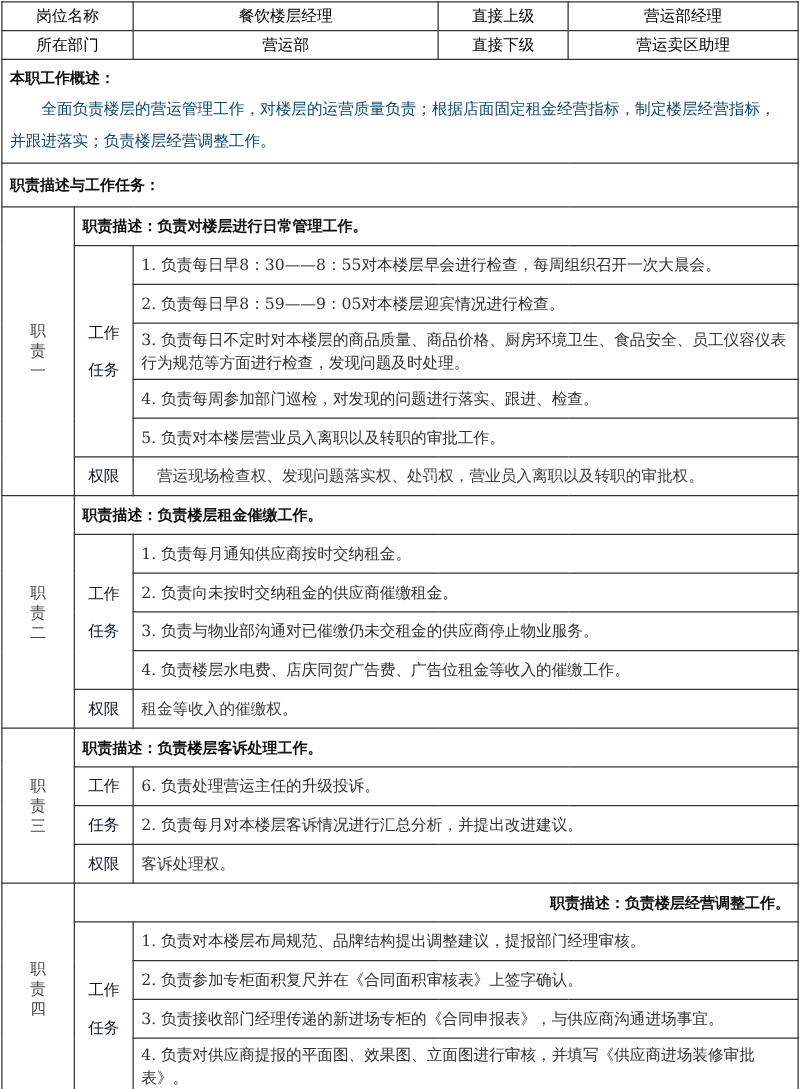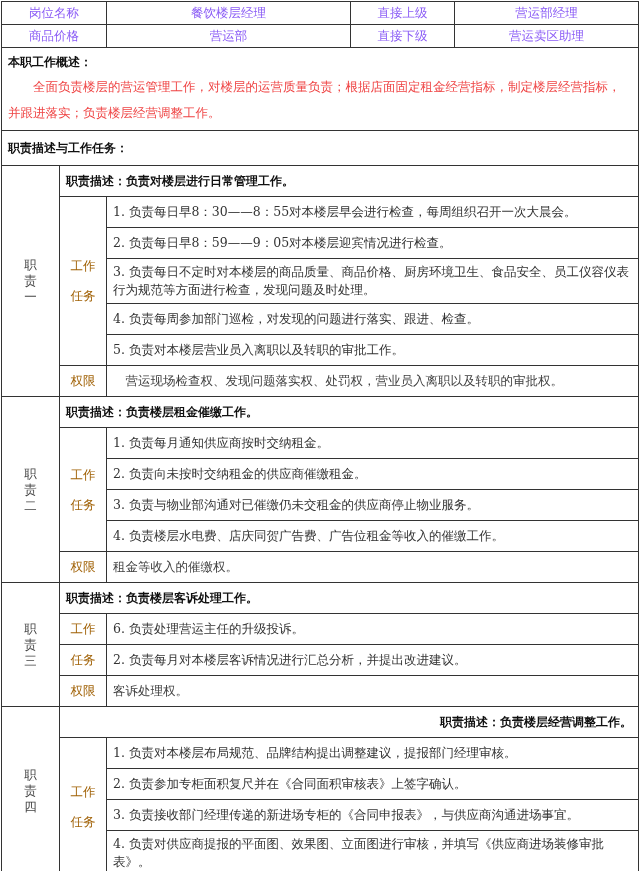--- a/index.html
+++ b/index.html
@@ -1,26 +1,26 @@
 <!DOCTYPE html>
 <html><head>
 <meta charset="utf-8">
 <style>
   html, body { margin:0; padding:0; background:#fff; }
   body { width:640px; height:871px; overflow:hidden; font-family:"DejaVu Serif","Liberation Serif",serif; color:#222; font-size:12.5px; }
   .page { position:absolute; left:1px; top:1px; width:637px; }
   table { border-collapse:collapse; width:637px; table-layout:fixed; }
   td { border:1px solid #333; padding:0 6px; vertical-align:middle; line-height:18px; }
-  .hdr td { height:22px; text-align:center; color:#8b5cf6; }
+  .hdr td { height:22px; text-align:center; color:#000000; }
   .bold { font-weight:bold; font-family:"DejaVu Sans","Liberation Sans",sans-serif; font-size:12px; color:#111; }
   .sect-title { height:26px; padding-left:6px; }
-  .overview p { margin:0; text-indent:2em; line-height:26px; padding:2px 0 4px; color:#ef4444; }
+  .overview p { margin:0; text-indent:2em; line-height:26px; padding:2px 0 4px; color:#0c4a6e; }
   .vlabel { text-align:center; color:#444; width:44px; padding:0; }
   .vlabel span { display:block; line-height:16px; }
-  .sublabel { text-align:center; color:#a16207; padding:0; }
+  .sublabel { text-align:center; color:#0f172a; padding:0; }
   .sublabel span { display:block; line-height:30px; }
   .task { color:#333; height:30px; }
   .task.tall { height:44px; }
   .perm { color:#404040; height:30px; }
 </style>
 </head>
 <body>
 
 <div class="page">
 <table>
@@ -32,21 +32,21 @@
         <col style="width:184px">
   </colgroup>
   <tbody>
         <tr class="hdr">
     <td colspan="2">岗位名称</td>
     <td>餐饮楼层经理</td>
     <td>直接上级</td>
     <td>营运部经理</td>
   </tr>
   <tr class="hdr">
-    <td colspan="2">商品价格</td>
+    <td colspan="2">所在部门</td>
     <td>营运部</td>
     <td>直接下级</td>
     <td>营运卖区助理</td>
   </tr>
   <tr>
     <td colspan="5" class="overview" style="padding:4px 6px 0;margin-top:40px;">
       <div class="bold" style="line-height:20px;">本职工作概述：</div>
       <p>全面负责楼层的营运管理工作，对楼层的运营质量负责；根据店面固定租金经营指标，制定楼层经营指标，并跟进落实；负责楼层经营调整工作。</p>
     </td>
   </tr>

